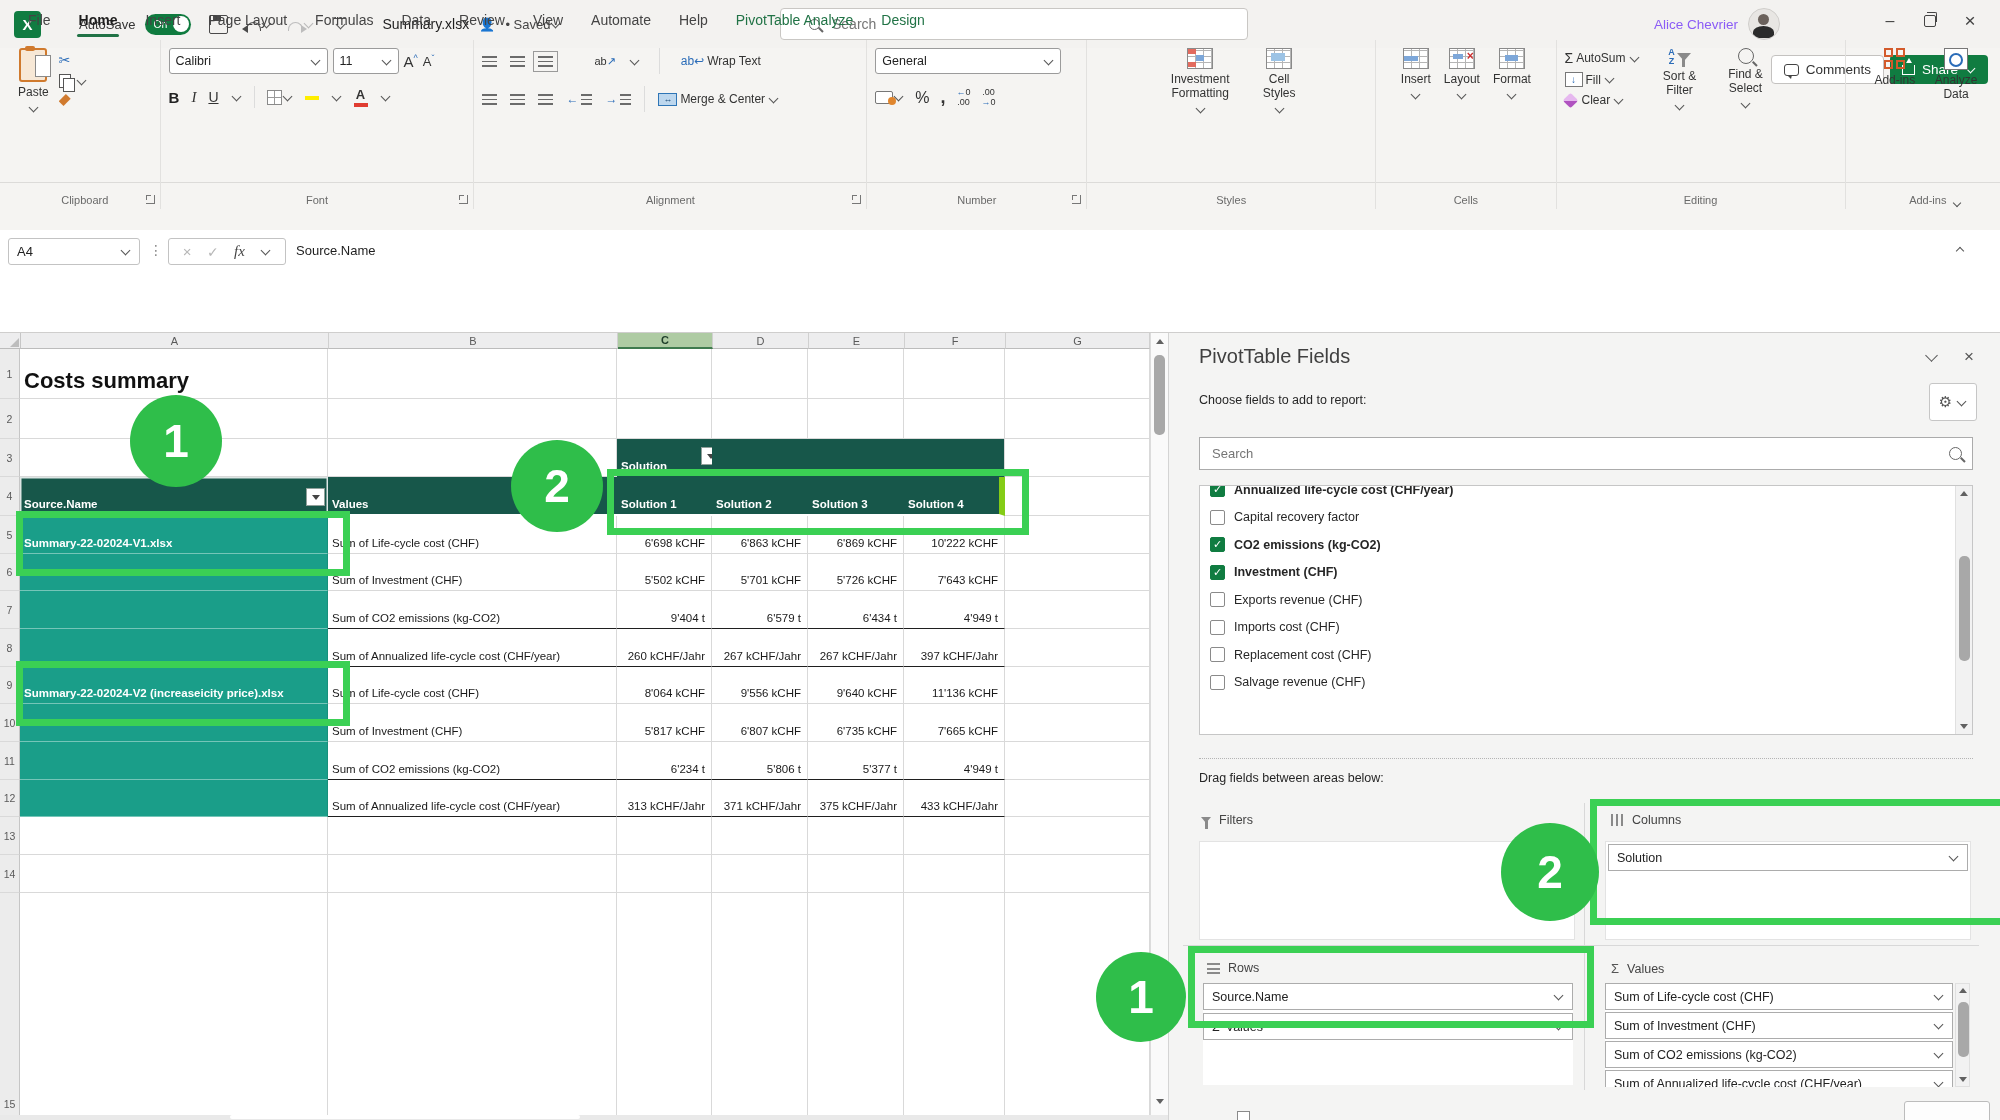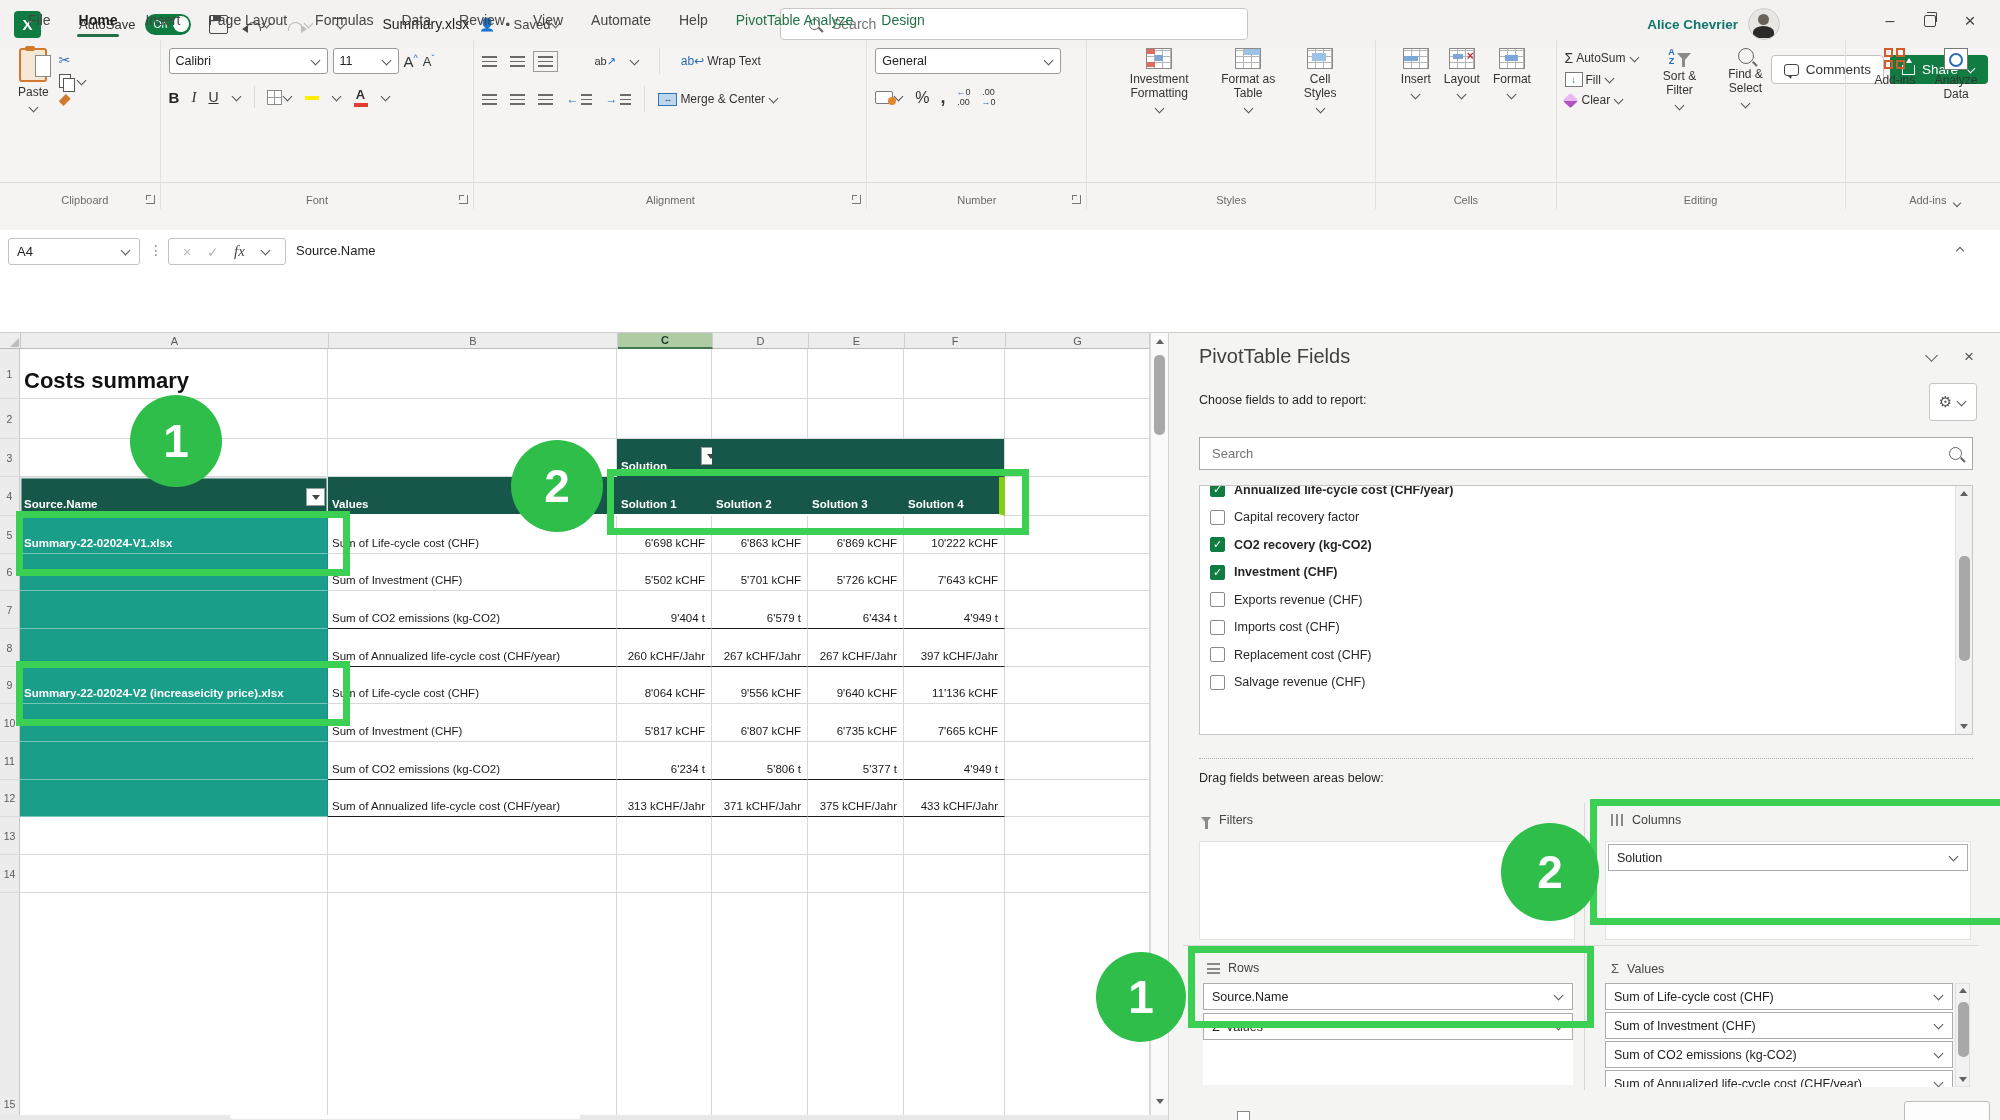--- a/index.html
+++ b/index.html
@@ -162,21 +162,21 @@
       </span>
     <span style="font-size:14px;color:#1e1e1e;margin-left:26px;">Summary.xlsx</span>
     <span style="font-size:13px;color:#444;">👤</span>
     <span style="font-size:13px;color:#444;" class="flex">•&nbsp;<span>Saved</span><span class="chv"></span></span>
   </div>
   <div id="tb-search" class="abs">
     <span class="mag"></span>
     <input type="text" placeholder="Search" style="">
   </div>
   <div class="abs flex" style="right:220px;top:8px;gap:10px;">
-    <span style="font-size:13.5px;color:#0f766e;font-weight:bold;">Alice Chevrier</span>
+    <span style="font-size:13.5px;color:#8b5cf6;">Alice Chevrier</span>
     <div class="avatar">
         <div class="head"></div>
         <div class="body"></div>
       </div>
   </div>
   <div class="abs flex" style="right:10px;top:4px;">
     <div class="winbtn">–</div>
     <div class="winbtn">
         <span class="restore-ic"></span>
       </div>
@@ -319,27 +319,20 @@
         <span class="tblic">
             <span class="ov" style="left:0;top:0;width:8px;height:5px;background:#e26b5f;"></span>
             <span class="ov" style="left:8px;top:6px;width:8px;height:6px;background:#7da7d9;"></span>
             <span class="ov" style="left:0;top:13px;width:8px;height:5px;background:#e26b5f;"></span>
           </span>
         <span style="width:82px;">Investment Formatting</span>
         <span class="chv"></span>
       </div>
       <div class="bigbtn">
         <span class="tblic">
-            <span class="ov" style="left:8px;top:0;width:16px;height:6px;background:#9cc3e5;"></span>
-          </span>
-        <span style="width:68px;">Format as Table</span>
-        <span class="chv"></span>
-      </div>
-      <div class="bigbtn">
-        <span class="tblic">
             <span class="ov" style="left:4px;top:4px;width:14px;height:8px;background:#9cc3e5;"></span>
           </span>
         <span style="width:48px;">Cell Styles</span>
         <span class="chv"></span>
       </div>
       <div class="glabel">Styles</div>
     </div>
 
     <div class="rgroup" style="width:165px;display:flex;gap:13px;justify-content:center;">
       <div class="bigbtn">
@@ -681,21 +674,21 @@
       <div class="fitem bold" style="margin-top:-10px;">
           <span class="cb on">✓</span>
           <span>Annualized life-cycle cost (CHF/year)</span>
         </div>
       <div class="fitem">
           <span class="cb"></span>
           <span>Capital recovery factor</span>
         </div>
       <div class="fitem bold">
           <span class="cb on">✓</span>
-          <span>CO2 recovery (kg-CO2)</span>
+          <span>CO2 emissions (kg-CO2)</span>
         </div>
       <div class="fitem bold">
           <span class="cb on">✓</span>
           <span>Investment (CHF)</span>
         </div>
       <div class="fitem">
           <span class="cb"></span>
           <span>Exports revenue (CHF)</span>
         </div>
       <div class="fitem">

